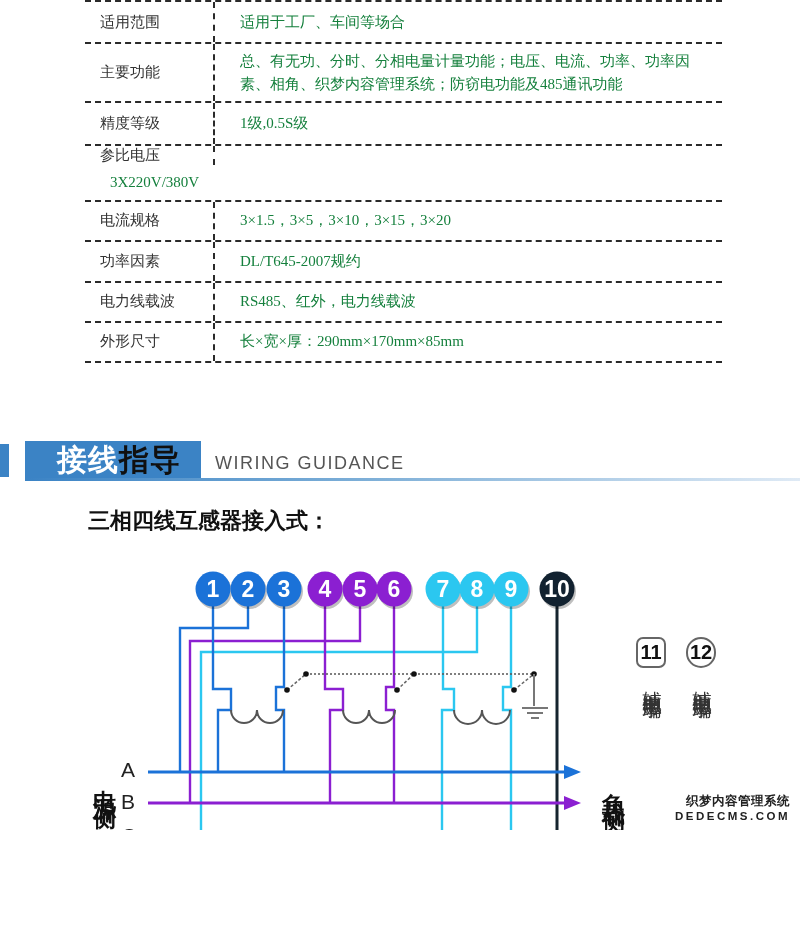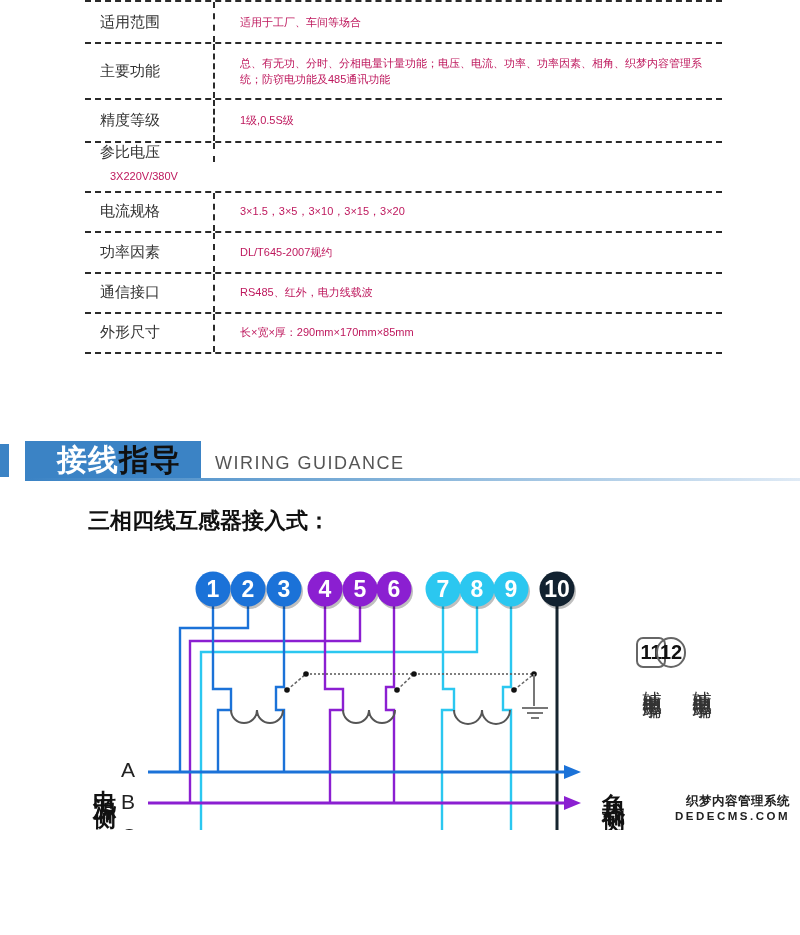--- a/index.html
+++ b/index.html
@@ -9,21 +9,21 @@
   *{margin:0;padding:0;box-sizing:border-box;}
   body{background:#fff;font-family:"Liberation Sans","DejaVu Sans",sans-serif;}
   .page{position:relative;width:800px;height:830px;background:#fff;overflow:hidden;}
 
   
   .spec-table{position:absolute;left:85px;top:0;width:637px;border-top:2px dashed #2a2a2a;}
   .spec-row{display:flex;border-bottom:2px dashed #2a2a2a;align-items:stretch;}
   .spec-label{width:130px;padding-left:15px;border-right:2px dashed #2a2a2a;
     display:flex;align-items:center;font-size:15px;color:#333;}
   .spec-value{flex:1;display:flex;align-items:center;padding:6px 12px 6px 25px;
-    font-size:11px;color:#be185d;line-height:1.5;}
+    font-size:15px;color:#15803d;line-height:1.5;font-family:Liberation Serif, serif;}
 
   
   .accent-edge{position:absolute;left:0;top:444px;width:9px;height:33px;background:var(--accent);}
   .title-box{position:absolute;left:25px;top:441px;width:176px;height:38px;background:var(--accent);
     display:flex;align-items:center;padding-left:32px;font-size:30px;font-weight:bold;letter-spacing:1px;}
   .title-zh-a{color:#fff;}
   .title-zh-b{color:#101010;}
   .title-en{position:absolute;left:215px;top:453px;font-size:18px;color:#555;letter-spacing:1.5px;}
   .grad-line{position:absolute;left:25px;top:478px;width:775px;height:3px;
     background:linear-gradient(to right,#3b83c5 0%,#7fb0d8 45%,#dfeaf5 100%);}
@@ -80,21 +80,21 @@
       </div>
       <div class="spec-row" style="min-height: 40px;">
         <div class="spec-label">电流规格</div>
         <div class="spec-value">3×1.5，3×5，3×10，3×15，3×20</div>
       </div>
       <div class="spec-row" style="min-height: 41px;">
         <div class="spec-label">功率因素</div>
         <div class="spec-value">DL/T645-2007规约</div>
       </div>
       <div class="spec-row" style="min-height: 40px;">
-        <div class="spec-label">通信接口</div>
+        <div class="spec-label">电力线载波</div>
         <div class="spec-value">RS485、红外，电力线载波</div>
       </div>
       <div class="spec-row" style="min-height: 40px;">
         <div class="spec-label">外形尺寸</div>
         <div class="spec-value">长×宽×厚：290mm×170mm×85mm</div>
       </div>
     </div>
 
   <div class="accent-edge"></div>
   <div class="title-box">
@@ -188,21 +188,21 @@
   </svg>
 
   <div class="v-label" style="left:90px;top:771px;">电源侧</div>
   <div class="v-label" style="left:599px;top:774px;">负载侧</div>
   <div class="phase-label" style="top:758px;">A</div>
   <div class="phase-label" style="top:790px;">B</div>
   <div class="phase-label" style="top:824px;">C</div>
   <div class="phase-label" style="top:850px;">N</div>
 
   <div class="aux-box" style="left:636px;">11</div>
-  <div class="aux-box" style="left:656px;border-radius:15px;">12</div>
+  <div class="aux-box" style="left:686px;border-radius:15px;">12</div>
   <div class="aux-col" style="left:639px;">辅助电源端子＋</div>
   <div class="aux-col" style="left:689px;">辅助电源端子－</div>
   <div class="aux-note">(选配)</div>
 
   <div class="watermark">
     <div class="wm1">织梦内容管理系统</div>
     <div class="wm2">DEDECMS.COM</div>
   </div>
 </div>
 

